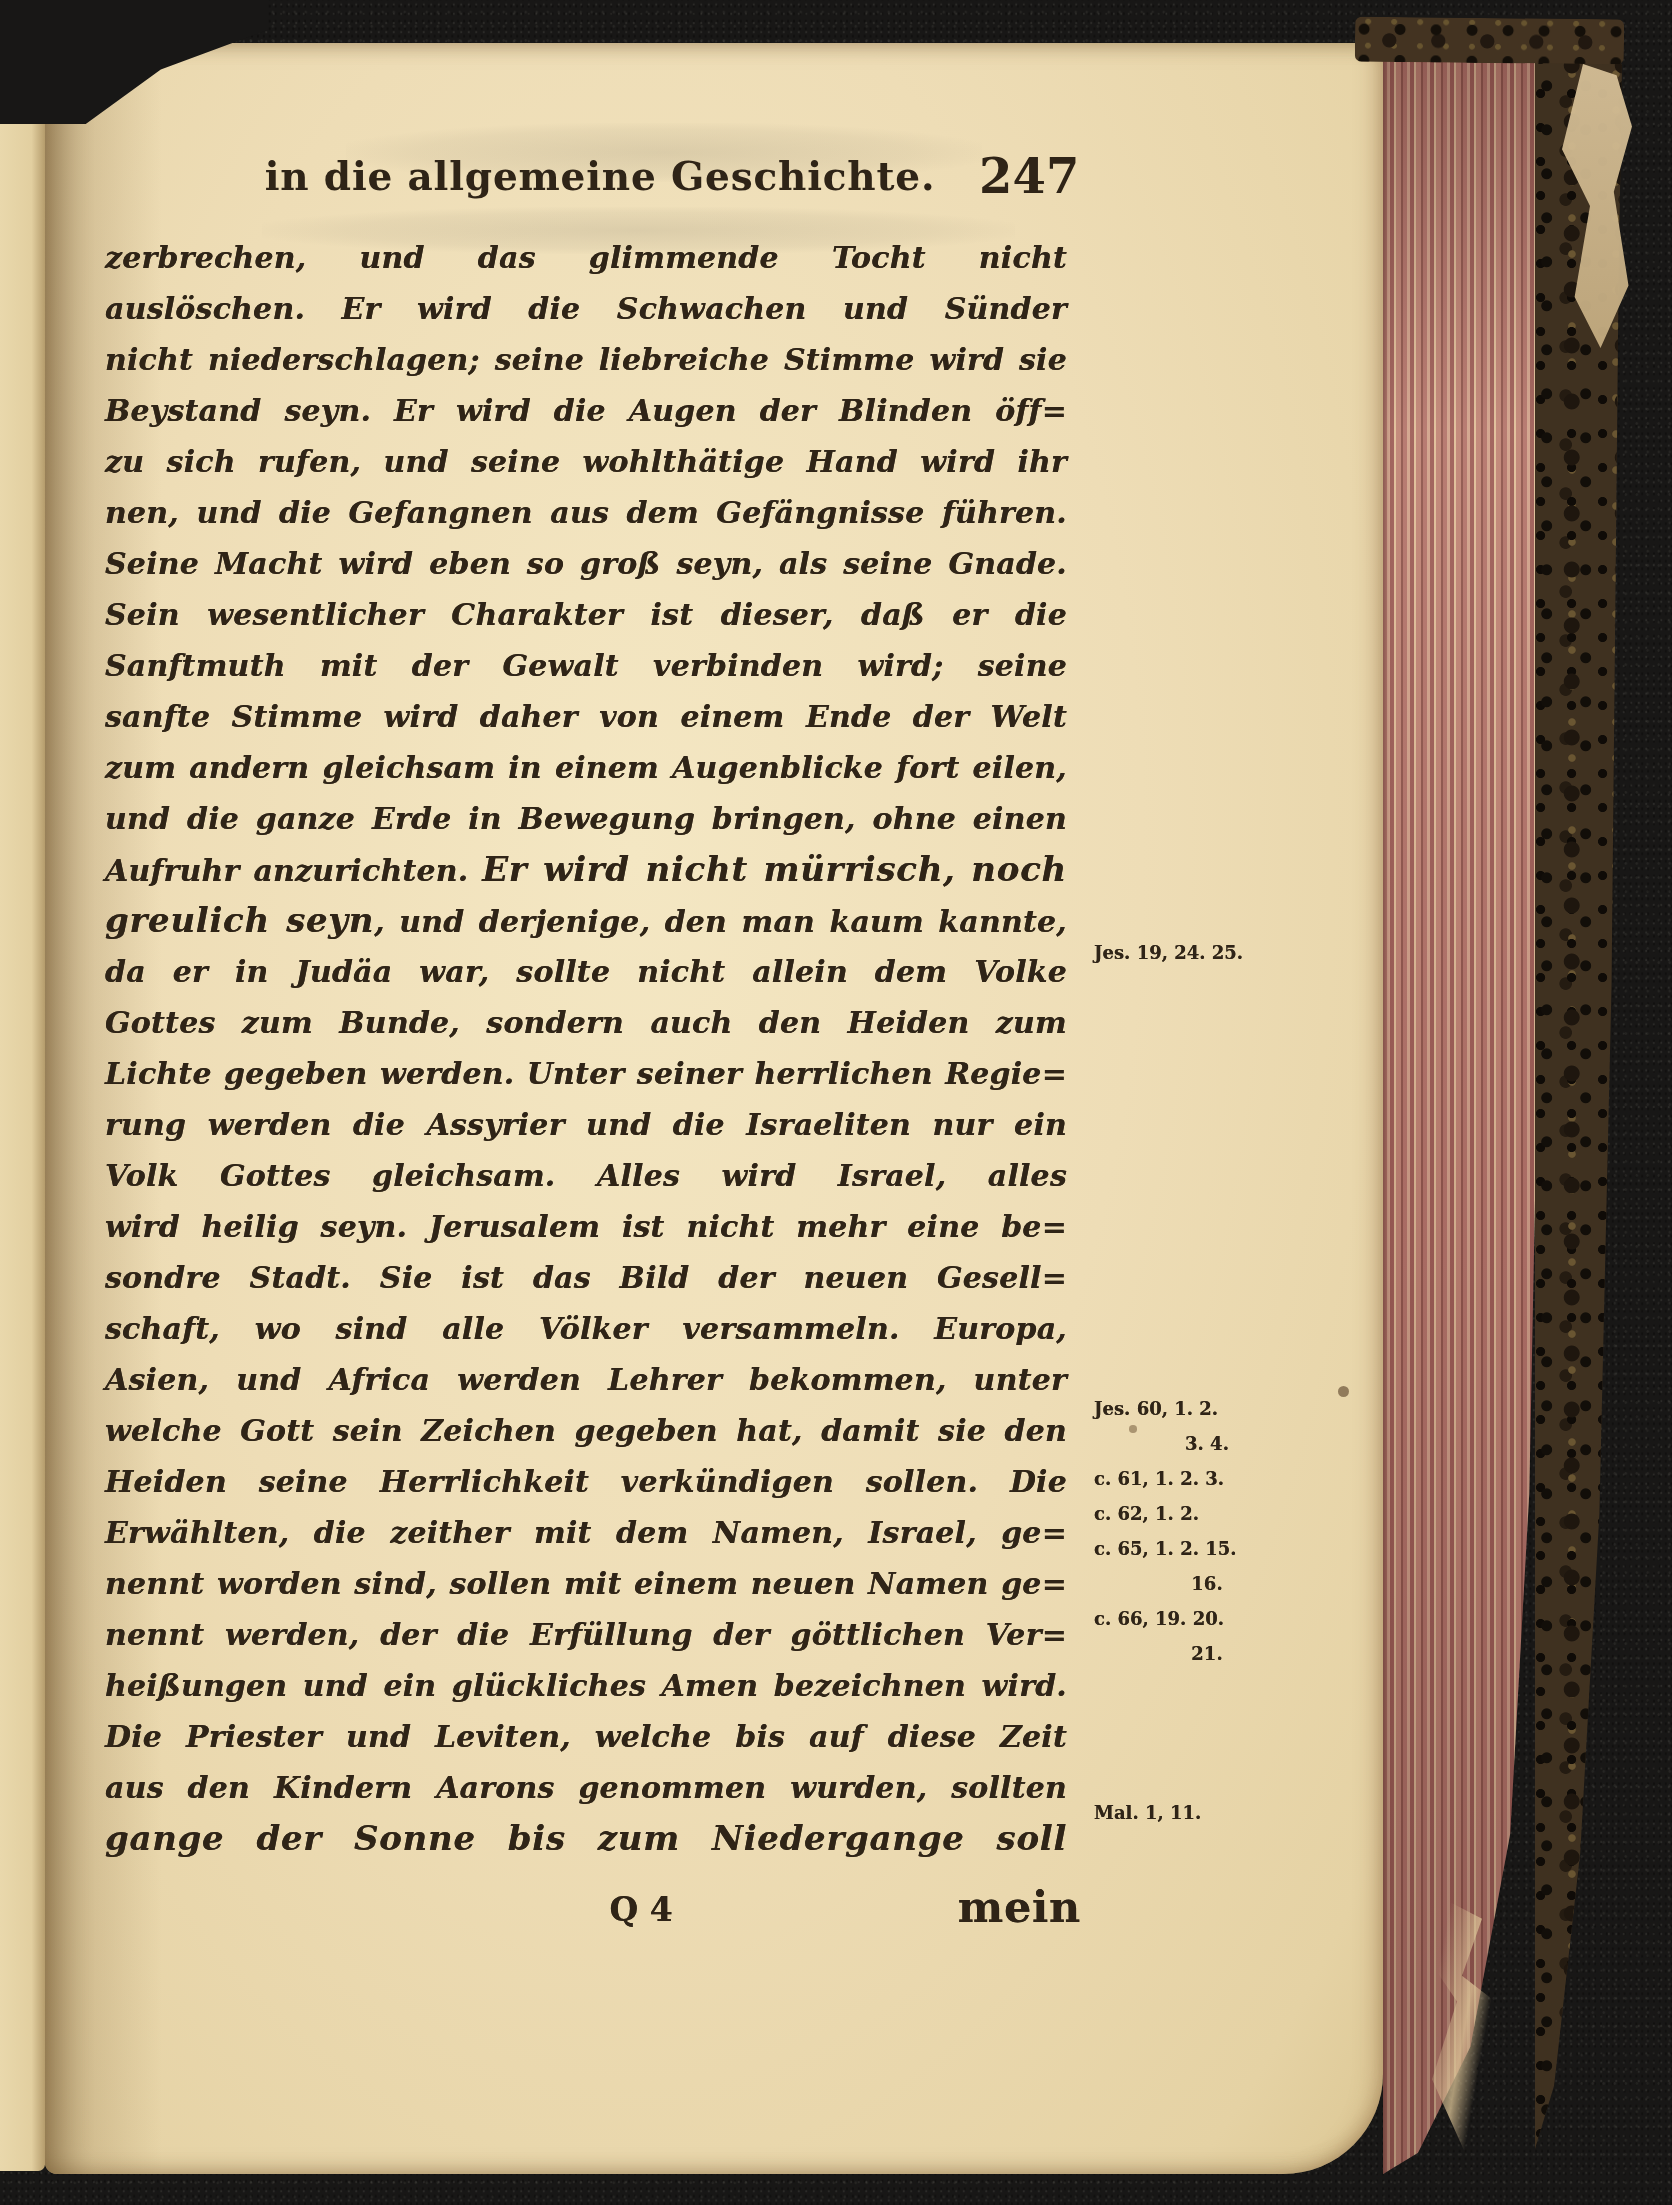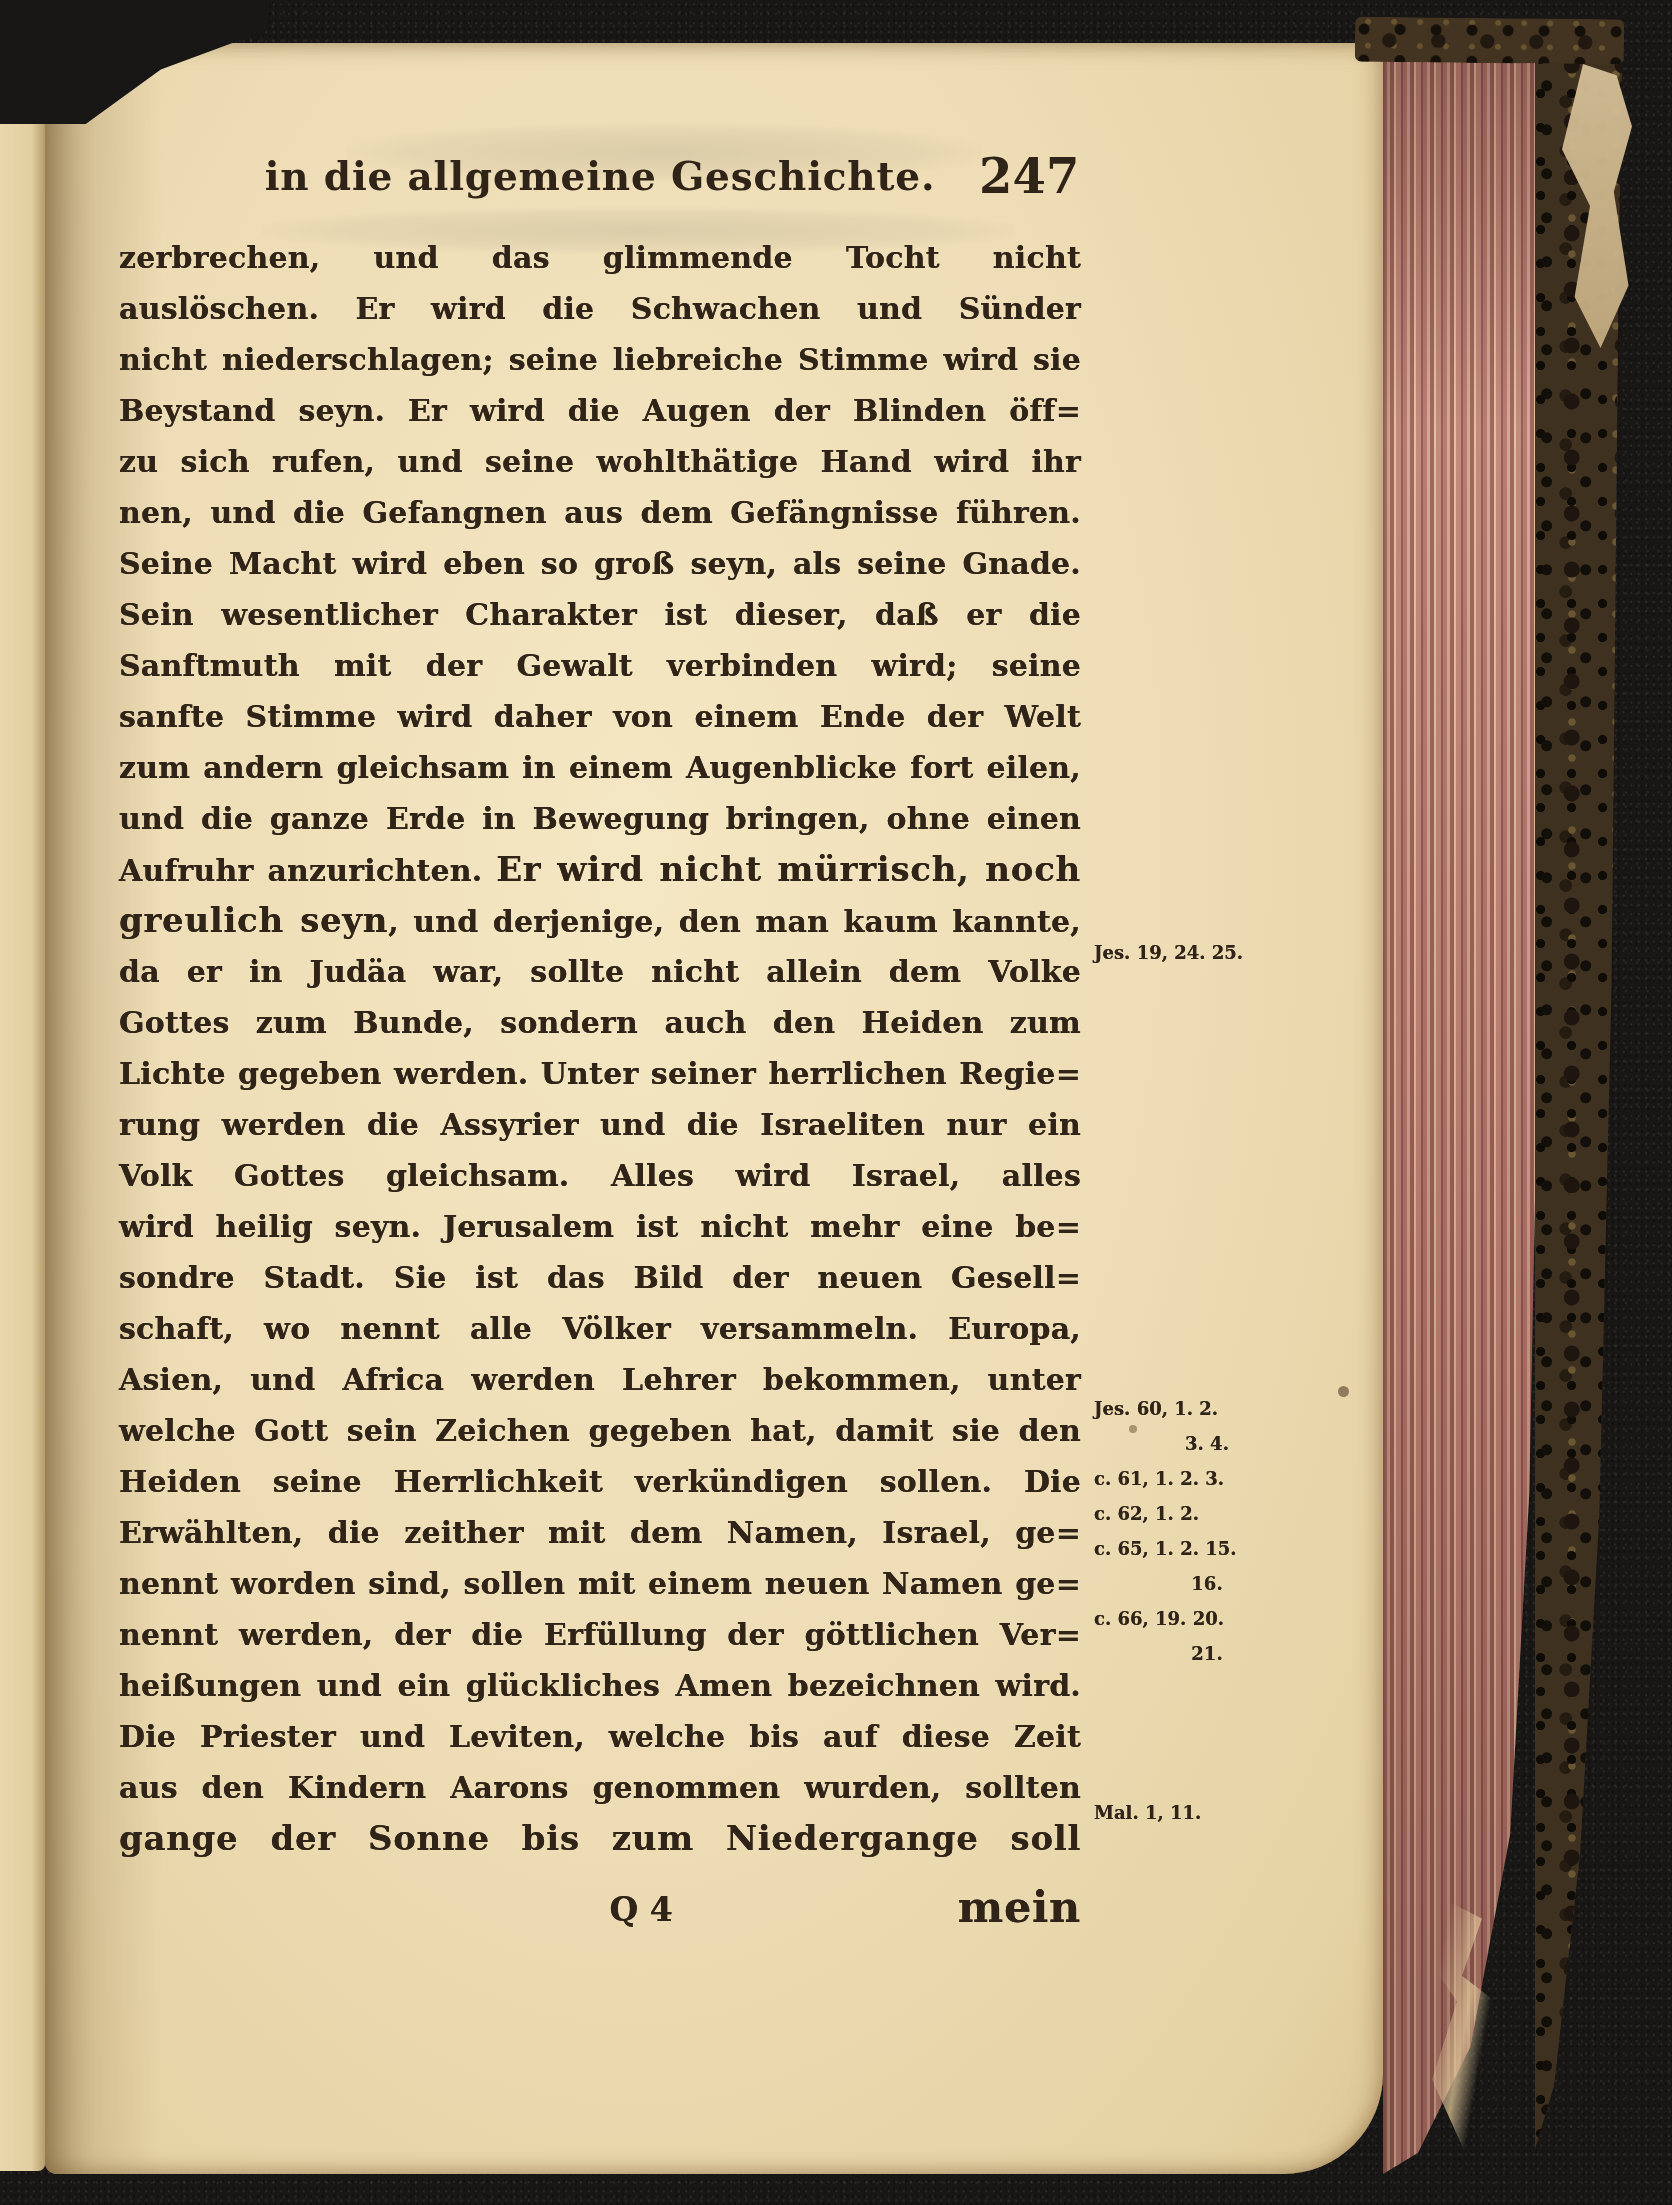--- a/index.html
+++ b/index.html
@@ -44,21 +44,21 @@
   .speck.s1{left:1293px;top:1343px;width:11px;height:11px;background:rgba(73,50,26,.55);}
   .speck.s2{left:1084px;top:1382px;width:7.5px;height:7.5px;background:rgba(92,64,34,.45);}
 
   
   .header{position:absolute;left:74px;top:95px;width:962px;height:77px;}
   .running-title{text-align:center;font-size:39px;font-weight:bold;line-height:77px;
     letter-spacing:0.8px;}
   .page-number{position:absolute;right:1.7px;top:0;font-size:48px;font-weight:bold;line-height:77px;}
 
   
-  .body-col{position:absolute;left:74px;top:189px;width:962px;}
+  .body-col{position:absolute;left:60px;top:189px;width:962px;font-style:italic;}
   .bline{height:51px;line-height:51px;font-size:30px;font-weight:bold;
     text-align:justify;text-align-last:justify;letter-spacing:0.2px;
     text-shadow:0 0 0.6px rgba(47,36,23,.85);}
   .bline .em{font-size:34px;letter-spacing:0.7px;}
 
   
   .notes-col{position:absolute;left:1049px;top:189px;width:259px;}
   .note{position:absolute;left:0;width:226px;}
   .nrow{font-size:18px;font-weight:bold;line-height:35px;white-space:nowrap;
     text-shadow:0 0 0.5px rgba(47,36,23,.8);}
@@ -145,21 +145,21 @@
         <div class="bline"><span>und die ganze Erde in Bewegung bringen, ohne einen</span></div>
         <div class="bline"><span>Aufruhr anzurichten. </span><span class="em">Er wird nicht mürrisch, noch</span></div>
         <div class="bline"><span class="em">greulich seyn</span><span>, und derjenige, den man kaum kannte,</span></div>
         <div class="bline"><span>da er in Judäa war, sollte nicht allein dem Volke</span></div>
         <div class="bline"><span>Gottes zum Bunde, sondern auch den Heiden zum</span></div>
         <div class="bline"><span>Lichte gegeben werden. Unter seiner herrlichen Regie=</span></div>
         <div class="bline"><span>rung werden die Assyrier und die Israeliten nur ein</span></div>
         <div class="bline"><span>Volk Gottes gleichsam. Alles wird Israel, alles</span></div>
         <div class="bline"><span>wird heilig seyn. Jerusalem ist nicht mehr eine be=</span></div>
         <div class="bline"><span>sondre Stadt. Sie ist das Bild der neuen Gesell=</span></div>
-        <div class="bline"><span>schaft, wo nennt alle Völker versammeln. Europa,</span></div>
+        <div class="bline"><span>schaft, wo sind alle Völker versammeln. Europa,</span></div>
         <div class="bline"><span>Asien, und Africa werden Lehrer bekommen, unter</span></div>
         <div class="bline"><span>welche Gott sein Zeichen gegeben hat, damit sie den</span></div>
         <div class="bline"><span>Heiden seine Herrlichkeit verkündigen sollen. Die</span></div>
         <div class="bline"><span>Erwählten, die zeither mit dem Namen, Israel, ge=</span></div>
         <div class="bline"><span>nennt worden sind, sollen mit einem neuen Namen ge=</span></div>
         <div class="bline"><span>nennt werden, der die Erfüllung der göttlichen Ver=</span></div>
         <div class="bline"><span>heißungen und ein glückliches Amen bezeichnen wird.</span></div>
         <div class="bline"><span>Die Priester und Leviten, welche bis auf diese Zeit</span></div>
         <div class="bline"><span>aus den Kindern Aarons genommen wurden, sollten</span></div>
         <div class="bline"><span class="em">gange der Sonne bis zum Niedergange soll</span></div>

